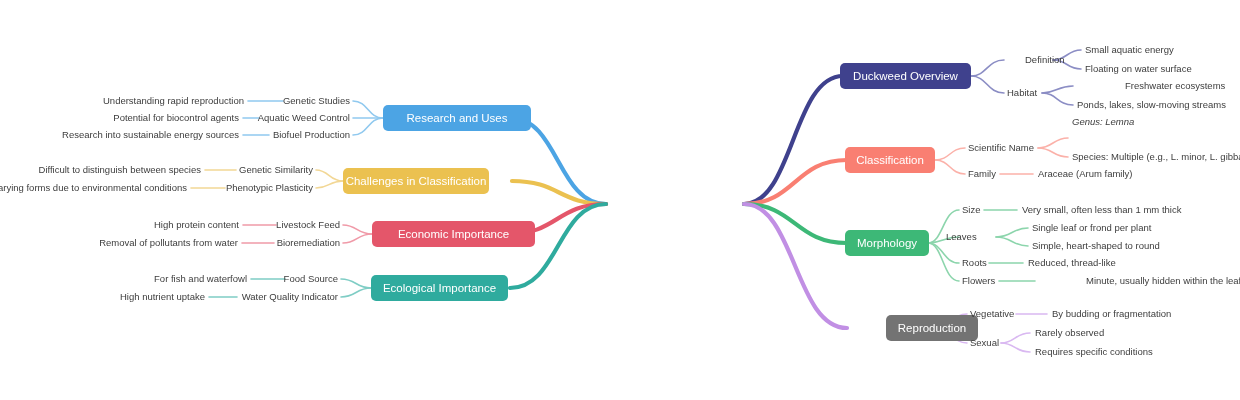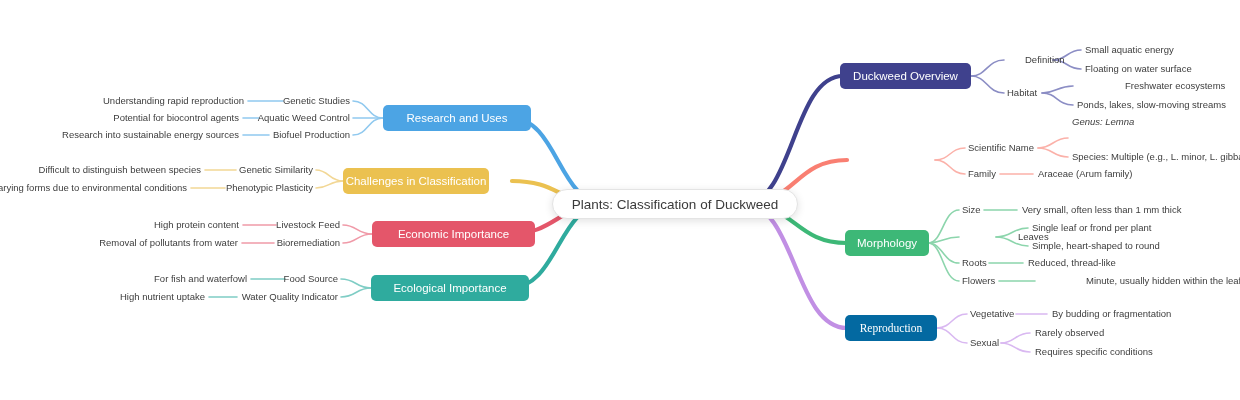--- a/index.html
+++ b/index.html
@@ -109,24 +109,25 @@
       <path class="thin" d="M937 328 C952 328 952 343 967 343"></path>
       <path class="thin" d="M1016 314 L1047 314"></path>
       <path class="thin" d="M1001 343 C1015 343 1015 333 1030 333"></path>
       <path class="thin" d="M1001 343 C1015 343 1015 352 1030 352"></path>
     </g>
   </svg>
 
   <div class="box" style="left: 383px; top: 105px; width: 148px; background-color: rgb(76, 164, 228);">Research and Uses</div>
   <div class="box" style="left: 343px; top: 168px; width: 146px; background-color: rgb(235, 193, 80);">Challenges in Classification</div>
   <div class="box" style="left: 372px; top: 221px; width: 163px; background-color: rgb(228, 86, 106);">Economic Importance</div>
-  <div class="box" style="left: 371px; top: 275px; width: 158px; background-color: rgb(47, 171, 158);">Ecological Importance</div>
+  <div class="box" style="left: 371px; top: 275px; width: 137px; background-color: rgb(47, 171, 158);">Ecological Importance</div>
   <div class="box" style="left: 840px; top: 63px; width: 131px; background-color: rgb(63, 65, 141);">Duckweed Overview</div>
+  <div class="box" style="left: 845px; top: 147px; width: 90px; background-color: rgb(249, 127, 114);">Classification</div>
   <div class="box" style="left: 845px; top: 230px; width: 84px; background-color: rgb(61, 184, 119);">Morphology</div>
-  <div class="box" style="left: 845px; top: 315px; width: 92px; background-color: #0369a1; font-family: Liberation Serif, serif;">Reproduction</div>
+  <div class="box" style="left: 886px; top: 315px; width: 92px; background-color: #737373;">Reproduction</div>
 
   <div class="lbl" style="right:890px;top:101px;">Genetic Studies</div>
   <div class="lbl" style="right:890px;top:118px;">Aquatic Weed Control</div>
   <div class="lbl" style="right:890px;top:135px;padding-left:12px;">Biofuel Production</div>
   <div class="lbl" style="right:927px;top:170px;">Genetic Similarity</div>
   <div class="lbl" style="right:927px;top:188px;">Phenotypic Plasticity</div>
   <div class="lbl" style="right:900px;top:225px;">Livestock Feed</div>
   <div class="lbl" style="right:900px;top:243px;">Bioremediation</div>
   <div class="lbl" style="right:902px;top:279px;">Food Source</div>
   <div class="lbl" style="right:902px;top:297px;">Water Quality Indicator</div>
@@ -139,21 +140,21 @@
   <div class="lbl" style="right:1001px;top:225px;">High protein content</div>
   <div class="lbl" style="right:1002px;top:243px;">Removal of pollutants from water</div>
   <div class="lbl" style="right:993px;top:279px;">For fish and waterfowl</div>
   <div class="lbl" style="right:1035px;top:297px;">High nutrient uptake</div>
 
   <div class="lbl" style="left:1007px;top:60px;padding-left:18px;">Definition</div>
   <div class="lbl" style="left:1007px;top:93px;">Habitat</div>
   <div class="lbl" style="left:968px;top:148px;">Scientific Name</div>
   <div class="lbl" style="left:968px;top:174px;">Family</div>
   <div class="lbl" style="left:962px;top:210px;">Size</div>
-  <div class="lbl" style="left:1018px;top:237px;">Leaves</div>
+  <div class="lbl" style="left:930px;top:237px;padding-left:16px;">Leaves</div>
   <div class="lbl" style="left:962px;top:263px;">Roots</div>
   <div class="lbl" style="left:962px;top:281px;">Flowers</div>
   <div class="lbl" style="left:970px;top:314px;">Vegetative</div>
   <div class="lbl" style="left:970px;top:343px;">Sexual</div>
 
   <div class="lbl" style="left:1085px;top:50px;">Small aquatic energy</div>
   <div class="lbl" style="left:1085px;top:69px;">Floating on water surface</div>
   <div class="lbl" style="left:1077px;top:86px;margin-left:48px;">Freshwater ecosystems</div>
   <div class="lbl" style="left:1077px;top:105px;">Ponds, lakes, slow-moving streams</div>
   <div class="lbl" style="left:1072px;top:122px;font-style:italic;">Genus: Lemna</div>
@@ -161,15 +162,14 @@
   <div class="lbl" style="left:1038px;top:174px;">Araceae (Arum family)</div>
   <div class="lbl" style="left:1022px;top:210px;">Very small, often less than 1 mm thick</div>
   <div class="lbl" style="left:1032px;top:228px;">Single leaf or frond per plant</div>
   <div class="lbl" style="left:1032px;top:246px;">Simple, heart-shaped to round</div>
   <div class="lbl" style="left:1028px;top:263px;">Reduced, thread-like</div>
   <div class="lbl" style="left:1040px;top:281px;padding-left:46px;">Minute, usually hidden within the leaf</div>
   <div class="lbl" style="left:1052px;top:314px;">By budding or fragmentation</div>
   <div class="lbl" style="left:1035px;top:333px;">Rarely observed</div>
   <div class="lbl" style="left:1035px;top:352px;">Requires specific conditions</div>
 
-  <div class="central">Plants: Classification of Duckweed</div>
 
 </div>
 
 </body></html>

